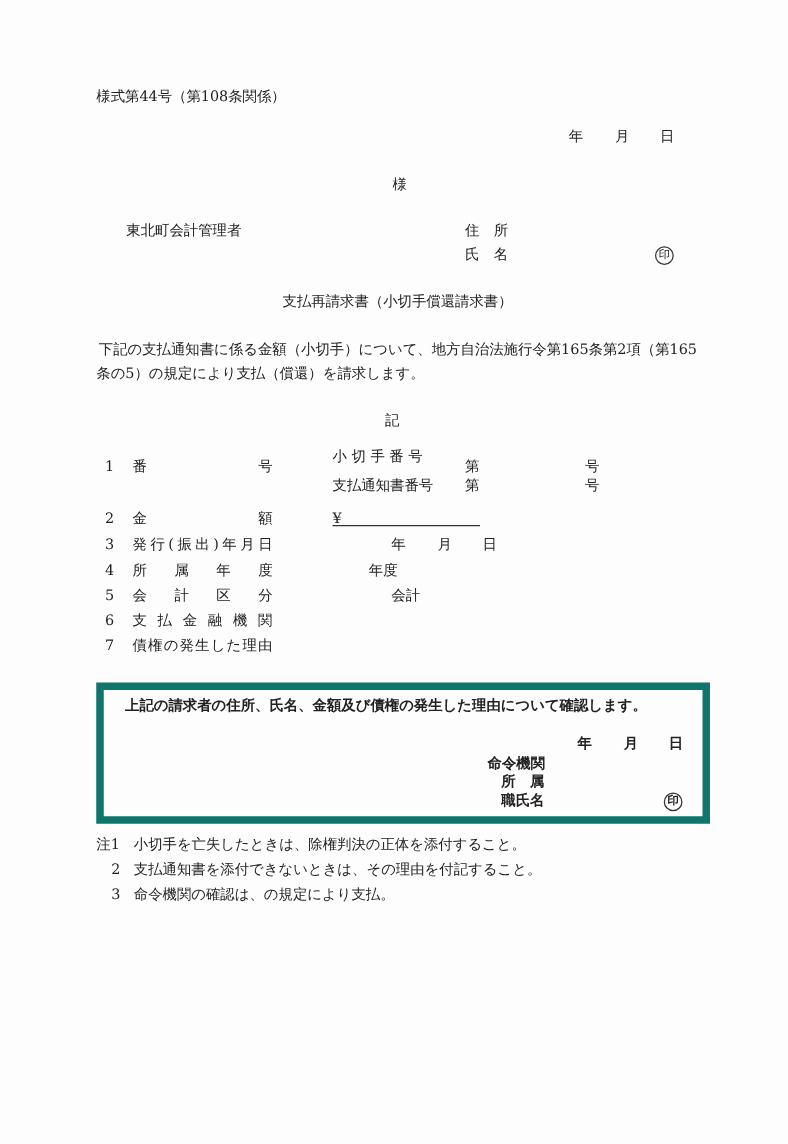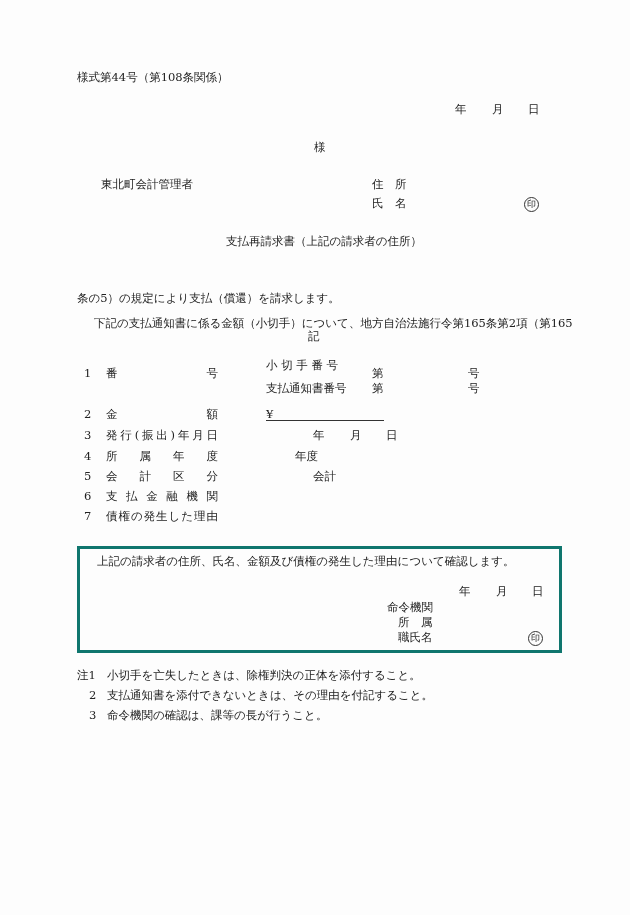--- a/index.html
+++ b/index.html
@@ -2,42 +2,42 @@
 <html><head>
 <meta charset="utf-8">
 <style>
   html, body { margin:0; padding:0; }
   body { width:630px; height:915px; background:#fdfdfd; position:relative; overflow:hidden;
          font-family:"DejaVu Serif","Liberation Serif",serif; color:#222; font-size:11.5px; }
   .abs { position:absolute; white-space:nowrap; line-height:1; }
   .seal { display:inline-block; width:13px; height:13px; border:1px solid #333; border-radius:50%;
           font-size:9px; line-height:13px; text-align:center; }
   .spread { display:flex; justify-content:space-between; }
-  .box { position:absolute; left:77px; top:546px; width:479px; height:101px; border:3px solid #0f766e; }
+  .box { position:absolute; left:77px; top:546px; width:479px; height:101px; border:6px solid #0f766e;font-weight:bold; }
   .underline { position:absolute; left:266px; top:420px; width:118px; border-top:1px solid #333; }
 </style>
 </head>
 <body>
 
 <div class="abs" style="left:77px;top:72px;">様式第44号（第108条関係）</div>
 
 <div class="abs" style="left:455px;top:104px;">年</div>
 <div class="abs" style="left:492px;top:104px;">月</div>
 <div class="abs" style="left:528px;top:104px;">日</div>
 
 <div class="abs" style="left:101px;top:142px;margin-top:37px;">東北町会計管理者</div>
 <div class="abs" style="left:314px;top:142px;">様</div>
 
 <div class="abs" style="left:372px;top:179px;">住　所</div>
 <div class="abs" style="left:372px;top:198px;">氏　名</div>
 <div class="abs" style="left:524px;top:197px;"><span class="seal">印</span></div>
 
-<div class="abs" style="left:226px;top:236px;">支払再請求書（上記の請求者の住所）</div>
+<div class="abs" style="left:226px;top:236px;">支払再請求書（小切手償還請求書）</div>
 
-<div class="abs" style="left:94px;top:274px;margin-top:44px;">下記の支払通知書に係る金額（小切手）について、地方自治法施行令第165条第2項（第165</div>
+<div class="abs" style="left:79px;top:274px;">下記の支払通知書に係る金額（小切手）について、地方自治法施行令第165条第2項（第165</div>
 <div class="abs" style="left:77px;top:293px;">条の5）の規定により支払（償還）を請求します。</div>
 
 <div class="abs" style="left:308px;top:331px;">記</div>
 
 <div class="abs" style="left:84px;top:368px;">1</div>
 <div class="abs spread" style="left:106px;top:368px;width:112px;">
   <span>番</span>
     <span>号</span>
 </div>
 <div class="abs" style="left:266px;top:360px;">小 切 手 番 号</div>
@@ -121,13 +121,13 @@
   <div class="abs" style="left:318px;top:68px;">所　属</div>
   <div class="abs" style="left:318px;top:83px;">職氏名</div>
   <div class="abs" style="left:448px;top:82px;"><span class="seal">印</span></div>
 </div>
 
 <div class="abs" style="left:77px;top:670px;">注1</div>
 <div class="abs" style="left:107px;top:670px;">小切手を亡失したときは、除権判決の正体を添付すること。</div>
 <div class="abs" style="left:89px;top:690px;">2</div>
 <div class="abs" style="left:107px;top:690px;">支払通知書を添付できないときは、その理由を付記すること。</div>
 <div class="abs" style="left:89px;top:710px;">3</div>
-<div class="abs" style="left:107px;top:710px;">命令機関の確認は、課等の長が行うこと。</div>
+<div class="abs" style="left:107px;top:710px;">命令機関の確認は、の規定により支払。</div>
 
 </body></html>

